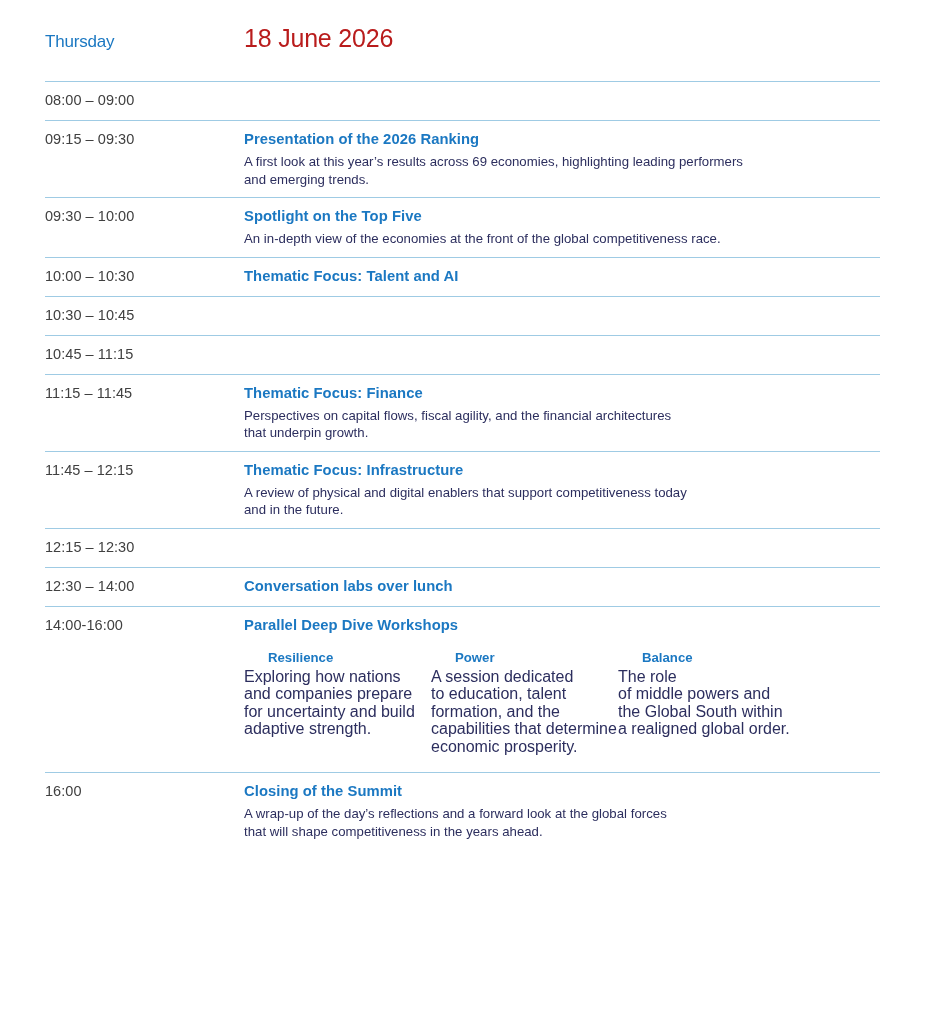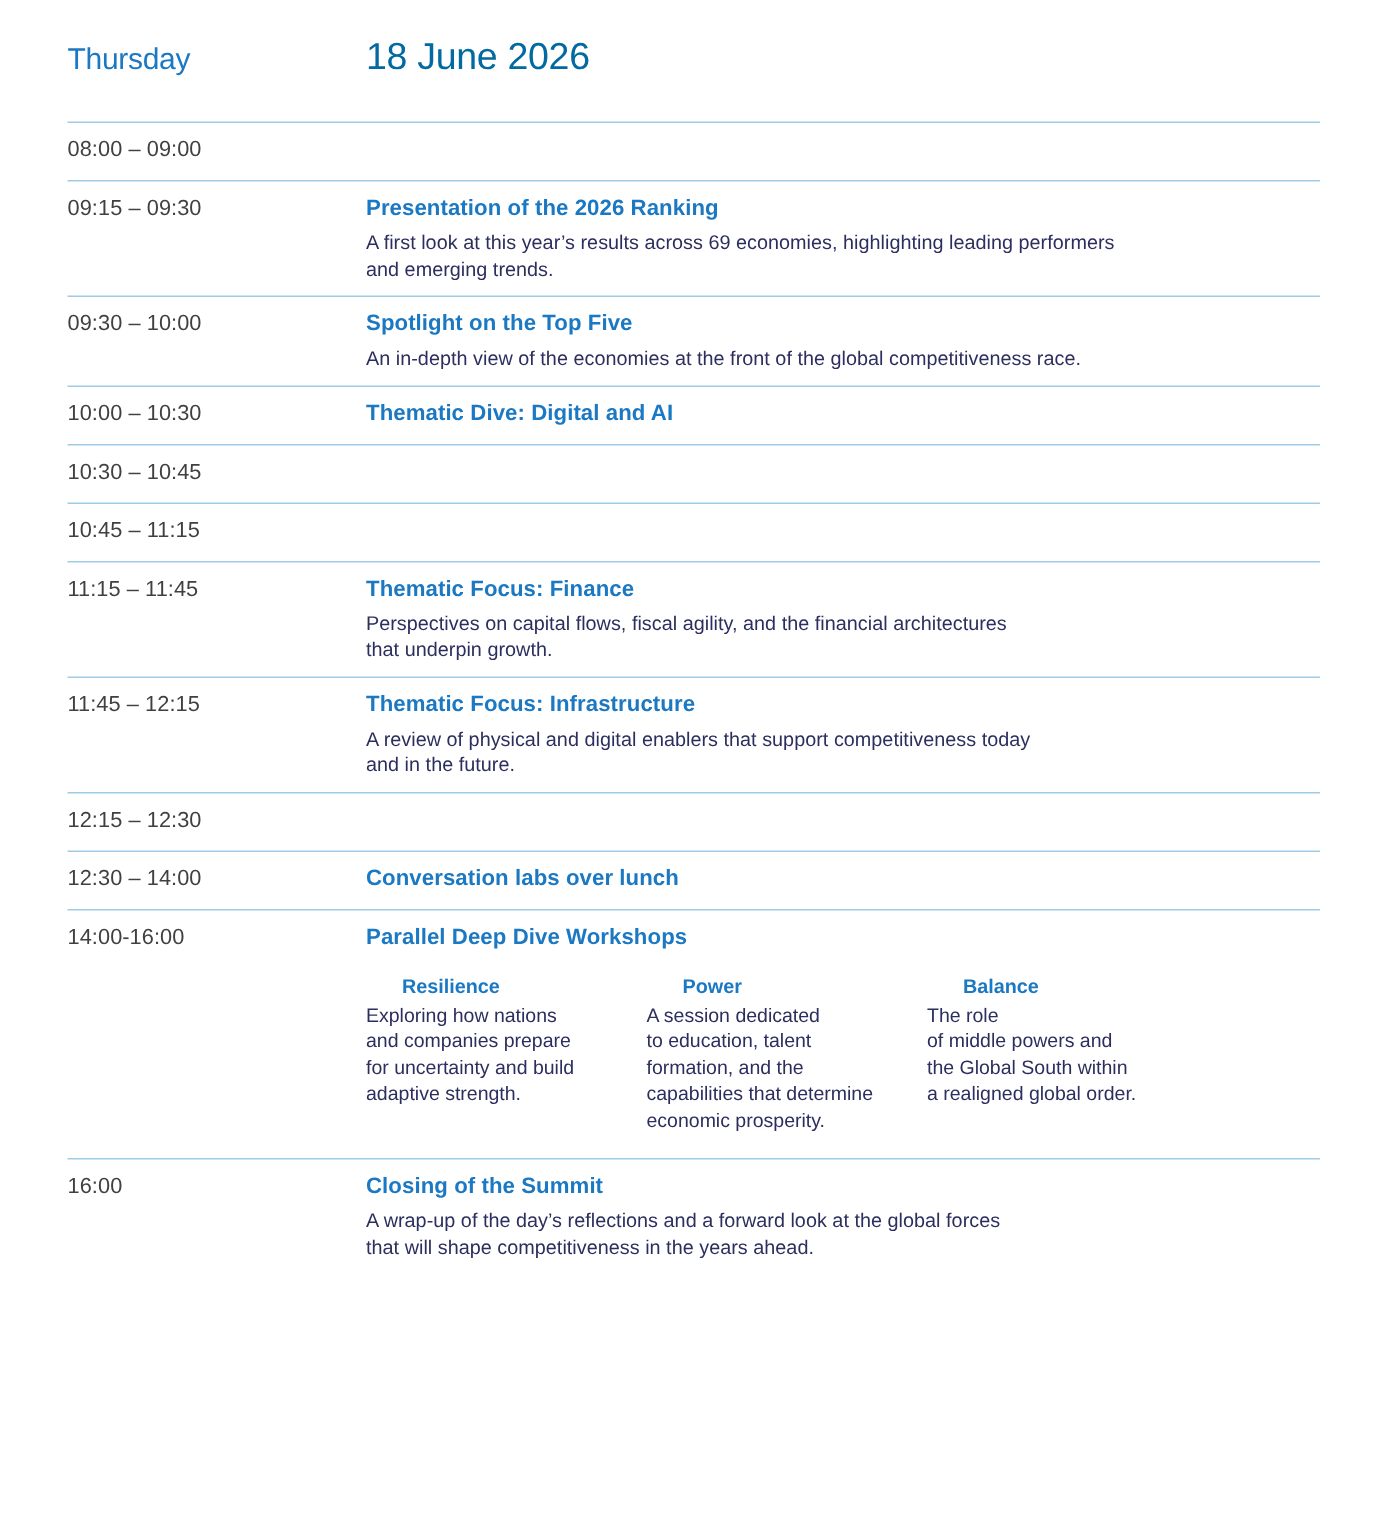--- a/index.html
+++ b/index.html
@@ -27,31 +27,31 @@
   .day-header {
     display: flex;
     align-items: baseline;
     padding-top: 26px;
     padding-bottom: 0;
     height: 48px;
   }
   .day-header .weekday {
     width: 199px;
     flex: 0 0 199px;
-    font-size: 20px;
+    font-size: 17px;
     font-weight: 400;
     letter-spacing: -0.2px;
     color: #1b78c2;
     line-height: 1;
   }
   .day-header .date {
     font-size: 25px;
     font-weight: 400;
     letter-spacing: -0.2px;
-    color: #0369a1;
+    color: #b91c1c;
     line-height: 1;
   }
 
   
   .schedule {
     margin-top: 7px;
   }
   .row {
     display: flex;
     align-items: flex-start;
@@ -110,21 +110,21 @@
   }
   .workshop .wtitle {
     font-size: 13.2px;
     font-weight: 700;
     color: #1b78c2;
     line-height: 17px;
     margin-bottom: 2px;
     padding-left: 24px;
   }
   .workshop .wdesc {
-    font-size: 13px;
+    font-size: 16px;
     font-weight: 400;
     color: #2c2e5e;
     line-height: 17.5px;
   }
   .workshop .wdesc .dl {
     display: block;
     white-space: nowrap;
   }
 </style>
 </head>
@@ -156,21 +156,21 @@
         <div class="content">
           <div class="title">Spotlight on the Top Five</div>
           <div class="desc">
             <span class="dl">An in-depth view of the economies at the front of the global competitiveness race.</span>
           </div>
         </div>
       </div>
       <div class="row">
         <div class="time">10:00 – 10:30</div>
         <div class="content">
-          <div class="title">Thematic Dive: Digital and AI</div>
+          <div class="title">Thematic Focus: Talent and AI</div>
         </div>
       </div>
       <div class="row">
         <div class="time">10:30 – 10:45</div>
       </div>
       <div class="row">
         <div class="time">10:45 – 11:15</div>
       </div>
       <div class="row">
         <div class="time">11:15 – 11:45</div>

